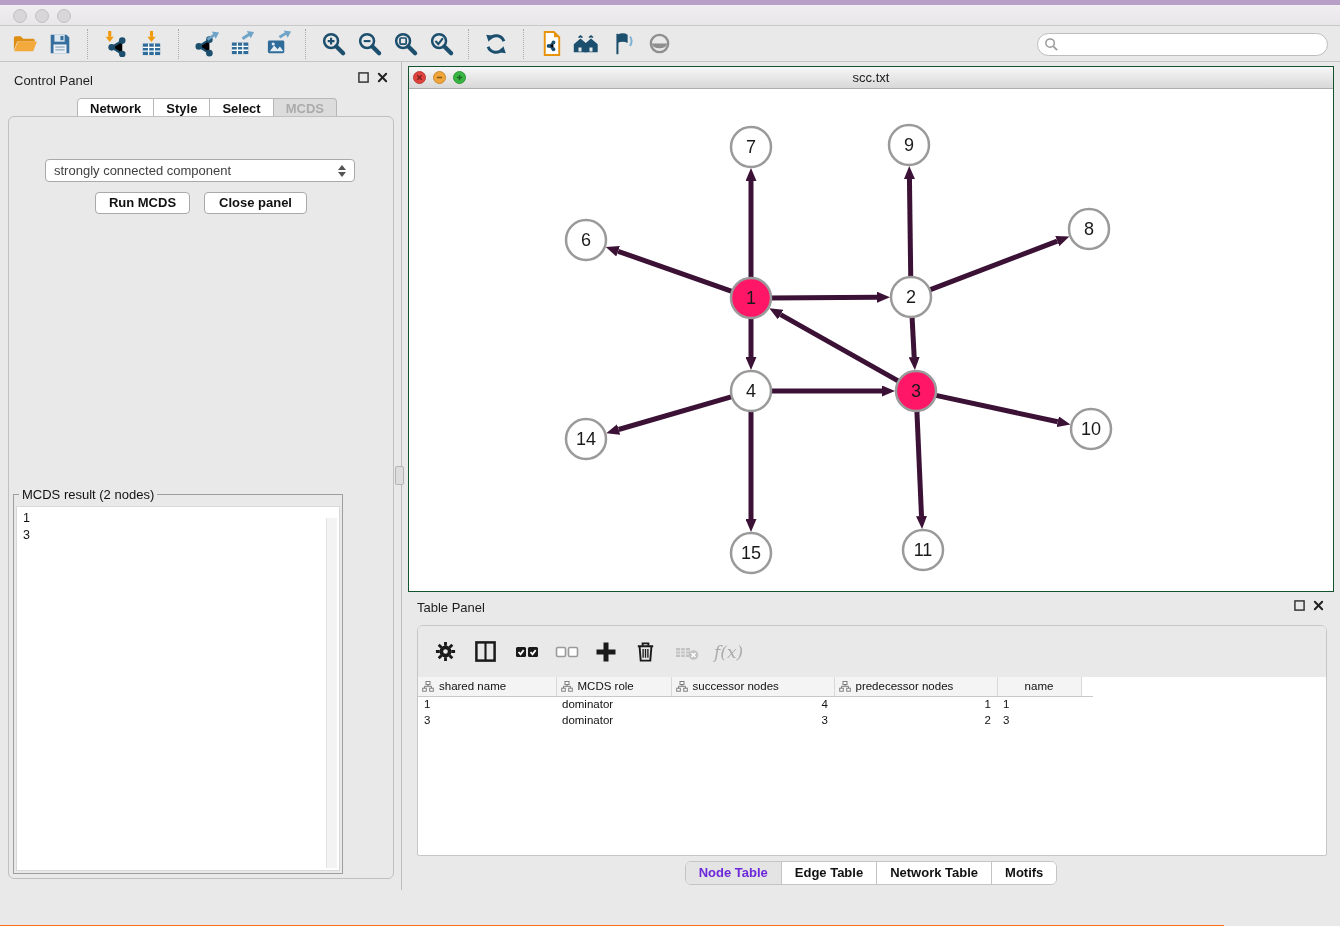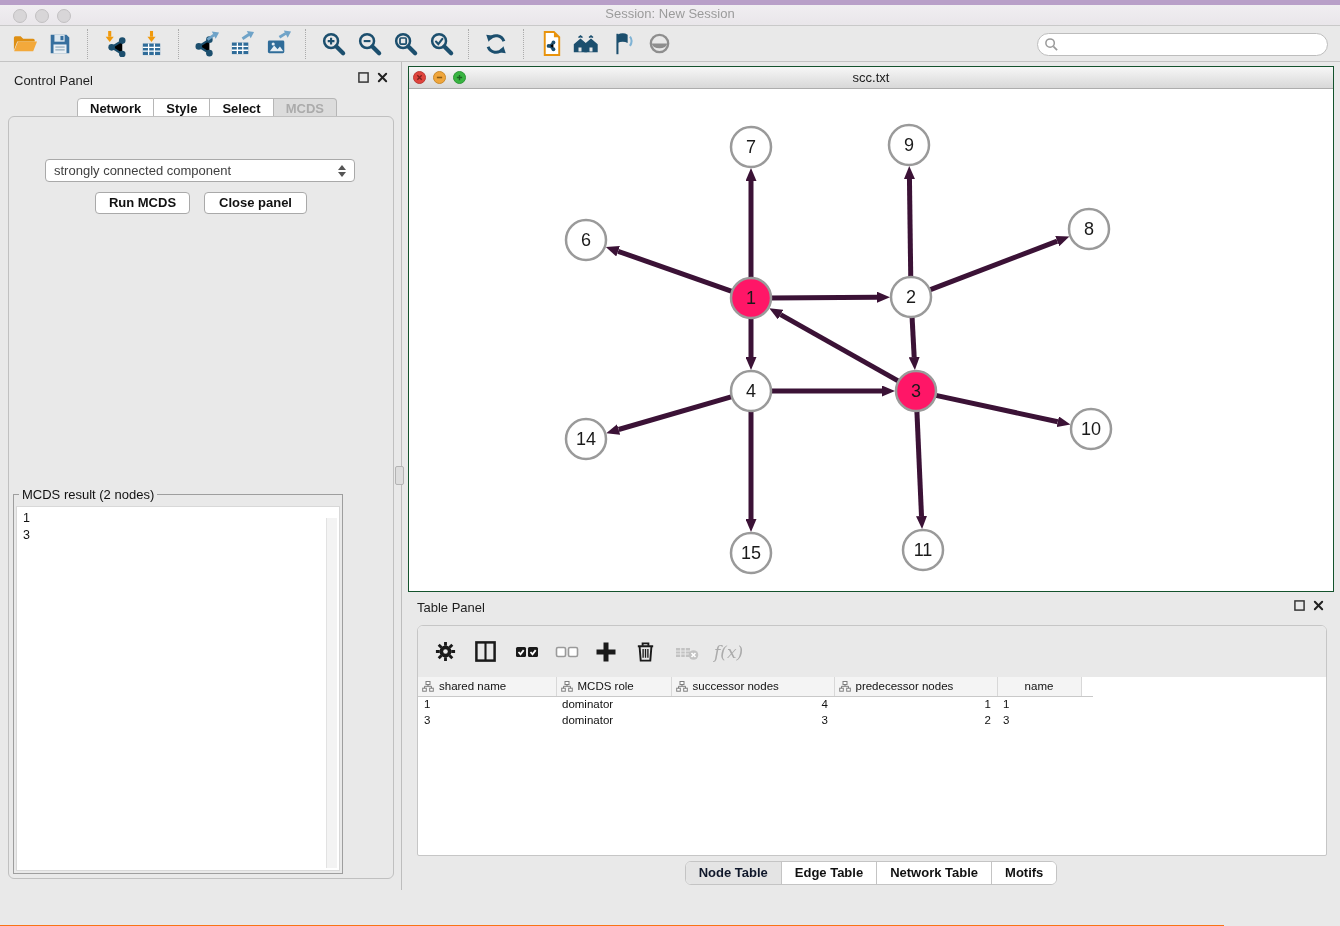--- a/index.html
+++ b/index.html
@@ -66,37 +66,36 @@
   .fx { font-family:"DejaVu Serif", serif; font-style:italic; font-size:17px; color:#ABABAB; }
   table.grid { border-collapse:collapse; table-layout:fixed; font-size:11.5px; color:#111; }
   table.grid th { height:19px; background:#F4F4F4; border-bottom:1px solid #C9C9C9; border-right:1px solid #D8D8D8; font-weight:400; text-align:left; padding:0 4px; white-space:nowrap; overflow:hidden; }
   table.grid th .hwrap { display:flex; align-items:center; gap:5px; }
   table.grid td { height:16px; padding:0 6px; white-space:nowrap; overflow:hidden; }
   td.num { text-align:right; padding-right:14px; }
   .tp-tabs { left:0; top:265px; width:926px; display:flex; justify-content:center; }
   .tp-tabgroup { display:inline-flex; border:1px solid #C4C4C4; border-radius:6px; overflow:hidden; background:#FFF; }
   .btab { height:22px; line-height:22px; padding:0 13px; font-size:13px; font-weight:700; color:#111; background:#FFF; border-left:1px solid #C4C4C4; }
   .btab:first-child { border-left:none; }
-  .btab.sel { background:#E4E4E4; color:#0f172a; }
+  .btab.sel { background:#E4E4E4; color:#6d28d9; }
 
   
   .statusbar { left:0; top:925px; width:1224px; height:36px; background:#ECECEC; border-top:1px solid #f97316; }
   .sq-btn { left:12px; top:7px; width:28px; height:23px; background:linear-gradient(#FDFDFD,#E9E9E9); border:1px solid #ADADAD; border-radius:4px; display:flex; align-items:center; justify-content:center; }
   .mem-btn { right:12px; top:6px; width:68px; height:24px; background:#FFF; border:1px solid #ADADAD; border-radius:4px; display:flex; align-items:center; justify-content:center; gap:4px; font-size:11.5px; color:#111; position:absolute; }
   .mem-dot { width:9px; height:12px; border-radius:50%; background:#2E9E3E; }
 </style>
 </head>
 <body>
 
 <div class="abs titlebar">
   <div class="abs purple-strip"></div>
   <div class="abs traffic" style="left:13px"></div>
   <div class="abs traffic" style="left:35px"></div>
   <div class="abs traffic" style="left:57px"></div>
-  <div class="abs win-title">Session: New Session</div>
 </div>
 
 <div class="abs toolbar">
   <span class="tbtn">
       <svg width="27" height="27" viewBox="0 0 28 28">
         <path d="M3 21 V8 q0-1.6 1.6-1.6 H10 l2.6 2.6 H23 q1.6 0 1.6 1.6 V12 H6.5 Z" fill="#DE8F13"></path>
         <path d="M3.2 22 L7.2 12 H27 L23 22 Z" fill="#F3A93B"></path>
       </svg>
     </span>
   <span class="tbtn">

